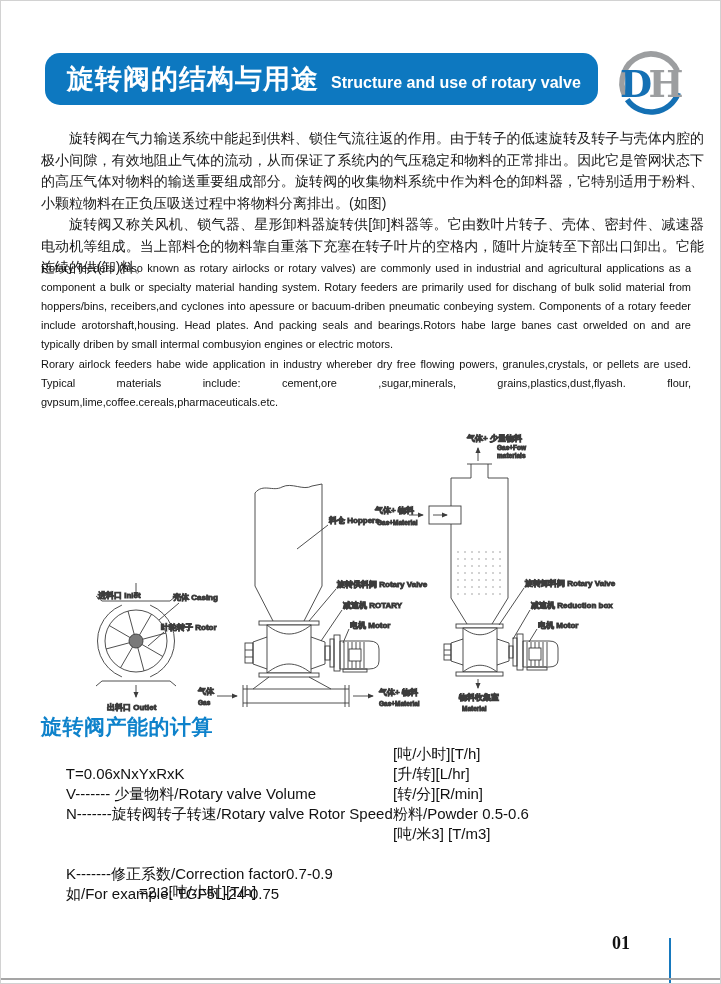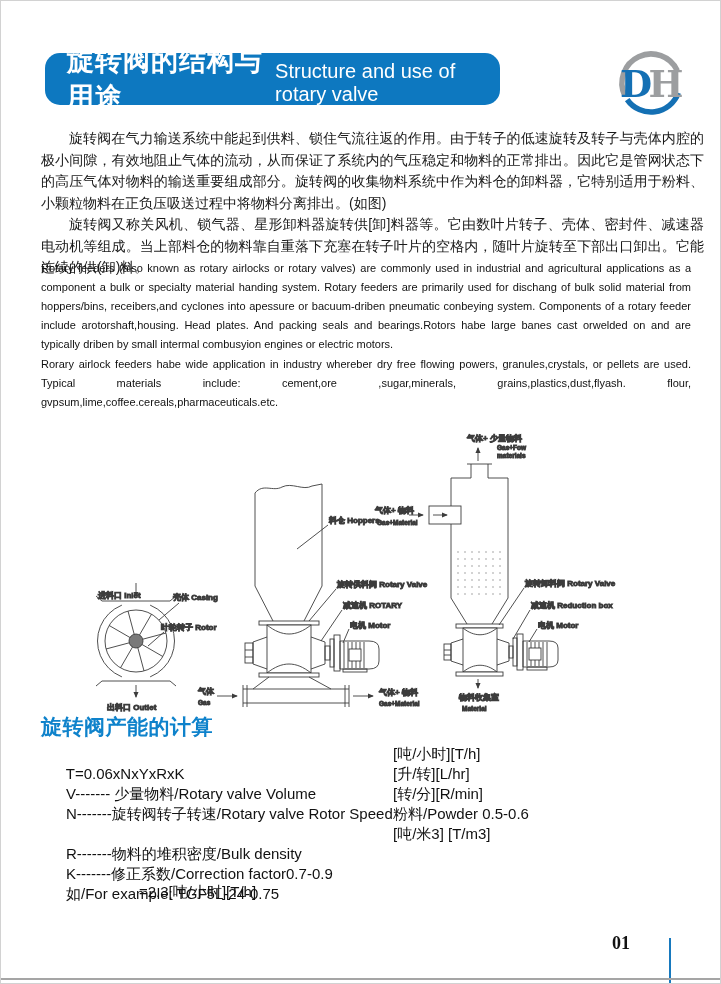--- a/index.html
+++ b/index.html
@@ -6,26 +6,26 @@
   html,body { background:#e8e8e8; }
   body { font-family:"Liberation Sans", sans-serif; }
   #page {
     position:relative; width:721px; height:984px; background:#ffffff;
     margin:0 auto; overflow:hidden; border:1px solid #d2d2d2;
   }
   .abs { position:absolute; }
 
   
   .header-bar {
-    left:44px; top:52px; width:455px; height:52px;
+    left:44px; top:52px; width:553px; height:52px;
     background:#0d78c0; border-radius:15px;
     display:flex; align-items:center; padding-left:22px;
   }
   .title-zh { color:#fff; font-size:27px; font-weight:bold; letter-spacing:1px; }
-  .title-en { color:#fff; font-size:20px; margin-left:12px; margin-top:8px; }
+  .title-en { color:#fff; font-size:16px; margin-left:12px; margin-top:8px;font-weight:bold; }
 
   
   .zh-block { left:40px; top:127px; width:663px; font-size:14px; line-height:21.5px;
     color:#191919; text-align:justify; }
   .zh-block p { text-indent:2em; }
   .en-block { left:40px; top:258px; width:650px; font-size:11px; line-height:19px;
     color:#111; text-align:justify; }
   .en-block p + p { margin-top:1px; }
 
   
@@ -207,21 +207,20 @@
       <span class="unit">[升/转][L/hr]</span>
     </div>
     <div class="calc-row">
       <span>N-------旋转阀转子转速/Rotary valve Rotor Speed</span>
       <span class="unit">[转/分][R/min]</span>
     </div>
     <div class="calc-row">
       <span class="unit">粉料/Powder 0.5-0.6</span>
     </div>
     <div class="calc-row">
-      <span>R-------物料的堆积密度/Bulk density</span>
       <span class="unit">[吨/米3] [T/m3]</span>
     </div>
     <div class="calc-row">
       <span>K-------修正系数/Correction factor0.7-0.9</span>
       <span class="unit"></span>
     </div>
     <div class="calc-row">
       <span>如/For example: TGF5L-24-0.75</span>
       <span class="unit"></span>
     </div>

